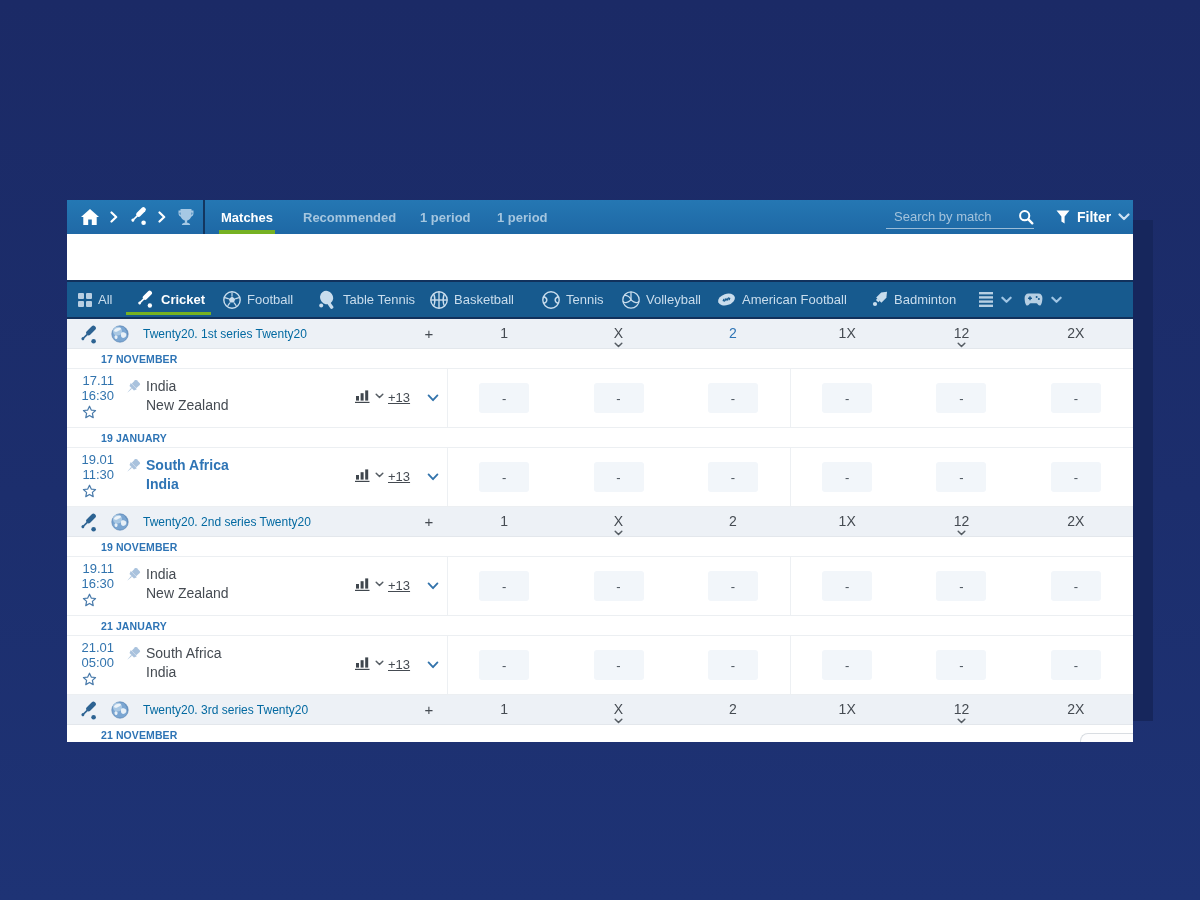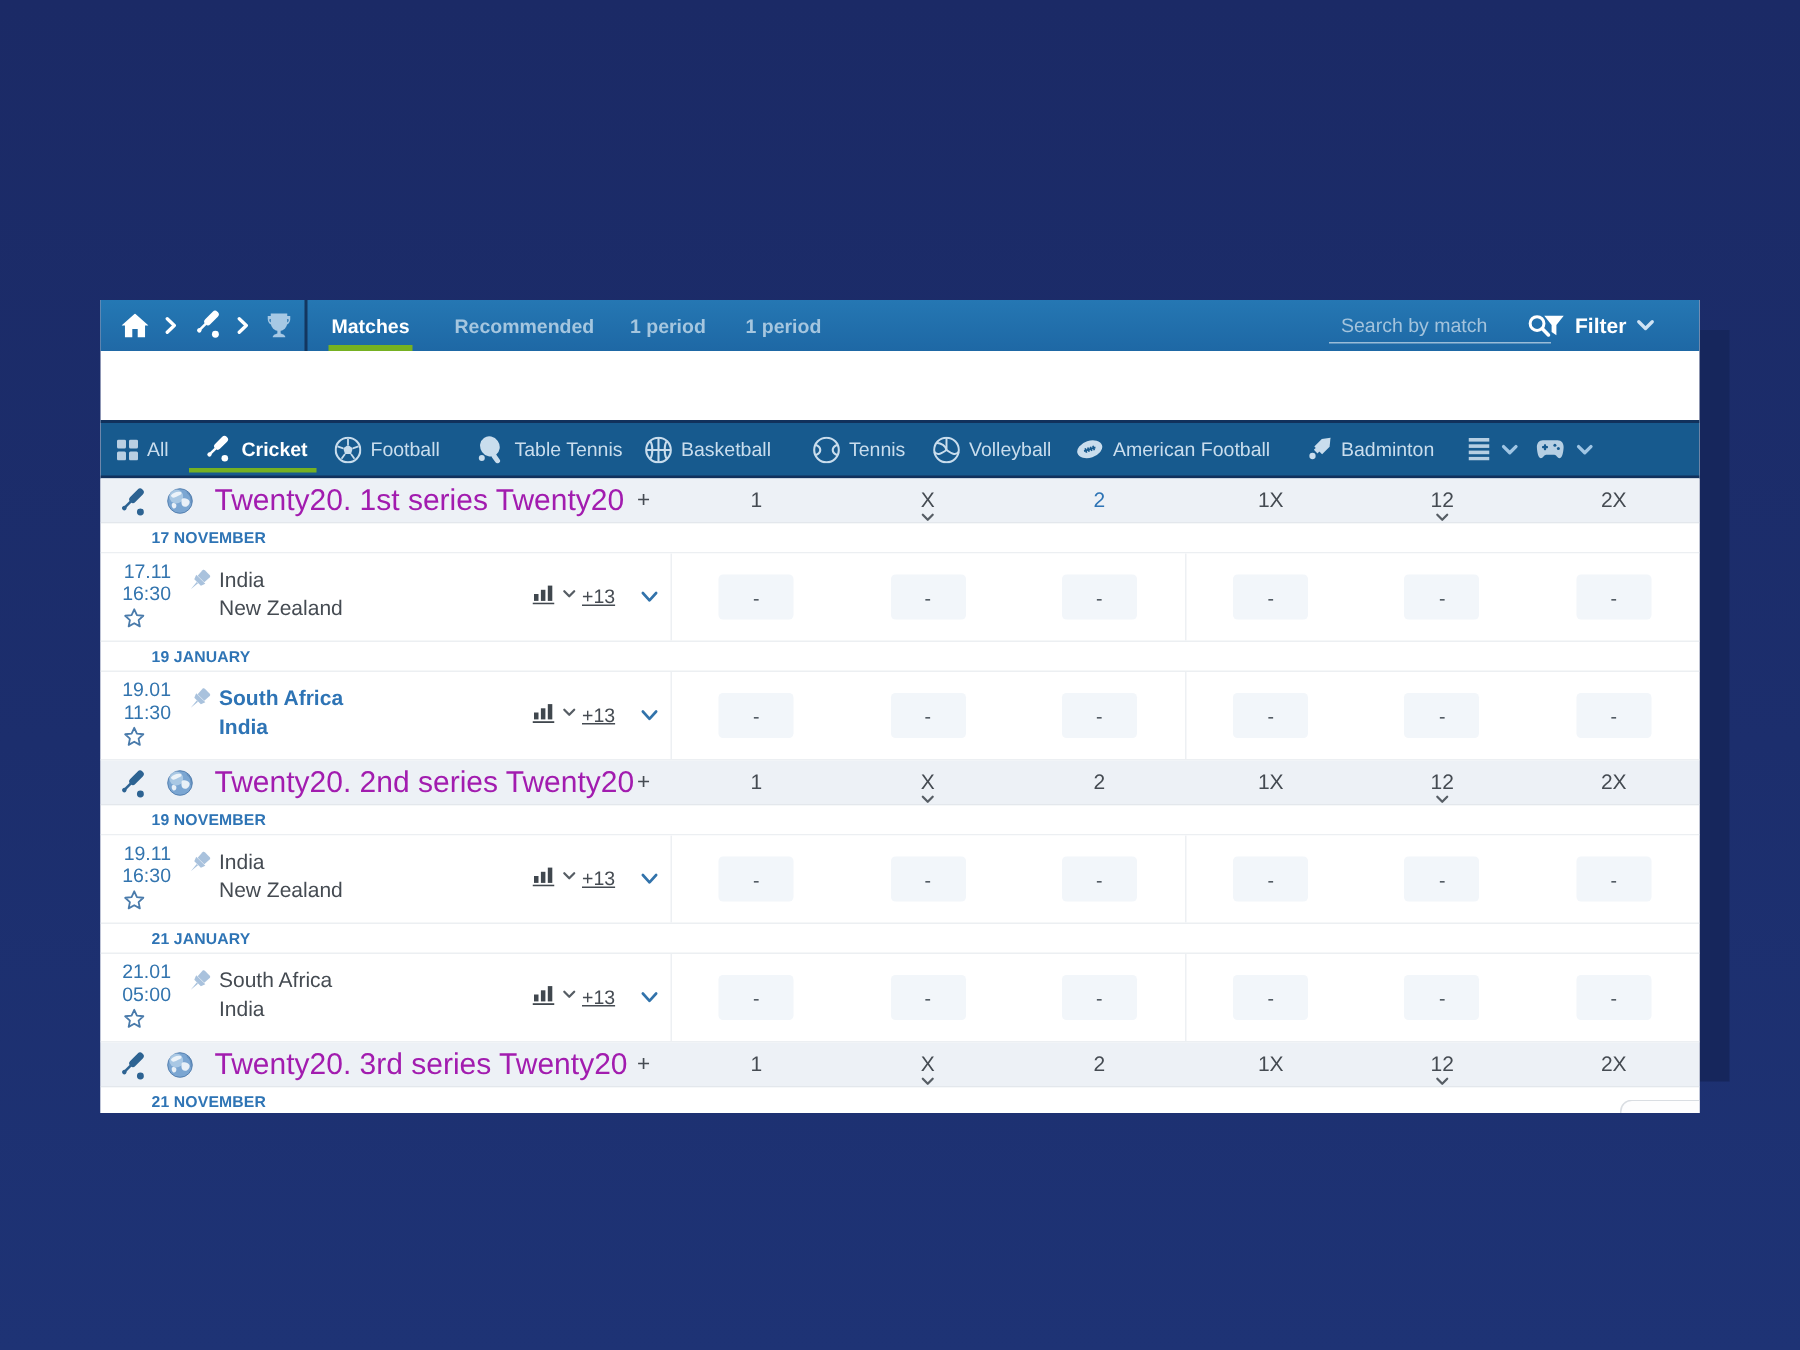--- a/index.html
+++ b/index.html
@@ -36,21 +36,21 @@
   .tab.active .tab-underline {
     position:absolute; left:-2px; right:-2px; bottom:0; height:4px; background:#76b122;
   }
   .search {
     position:absolute; left:819px; top:5px; width:148px; height:24px;
     border-bottom:1px solid rgba(255,255,255,.55);
     display:flex; align-items:center;
   }
   .search-ph { margin-left:8px; font-size:13px; color:#a3c3dc; flex:1; }
   .filter {
-    position:absolute; left:962px; top:0; height:34px;
+    position:absolute; left:989px; top:0; height:34px;
     display:flex; align-items:center; gap:7px; cursor:pointer;
   }
   .filter-label { font-size:14px; font-weight:700; color:#ffffff; }
   
   .sportsbar {
     position:relative; height:39px;
     background:#175a8e;
     border-top:2px solid #11315c;
     border-bottom:2px solid #11315c;
     margin-top:46px;
@@ -66,21 +66,21 @@
   
   .content { position:relative; background:#fff; }
   .league-header {
     position:relative; height:30px; background:#edf1f6;
     border-bottom:1px solid #e3e7ec;
   }
   .lh-bat { position:absolute; left:11px; top:6px; }
   .lh-globe { position:absolute; left:44px; top:6px; }
   .lh-title {
     position:absolute; left:76px; top:0; height:30px; line-height:30px;
-    font-size:20px; color:#a21caf;
+    font-size:12px; color:#0369a1;
   }
   .lh-plus {
     position:absolute; left:342px; top:0; width:40px; height:30px; line-height:29px;
     text-align:center; font-size:15px; color:#454b52; cursor:pointer;
   }
   .col-label {
     position:absolute; top:0; width:60px; height:30px; line-height:29px;
     text-align:center; font-size:14px; color:#454b52; cursor:pointer;
   }
   .col-label.blue { color:#2e74b5; }

